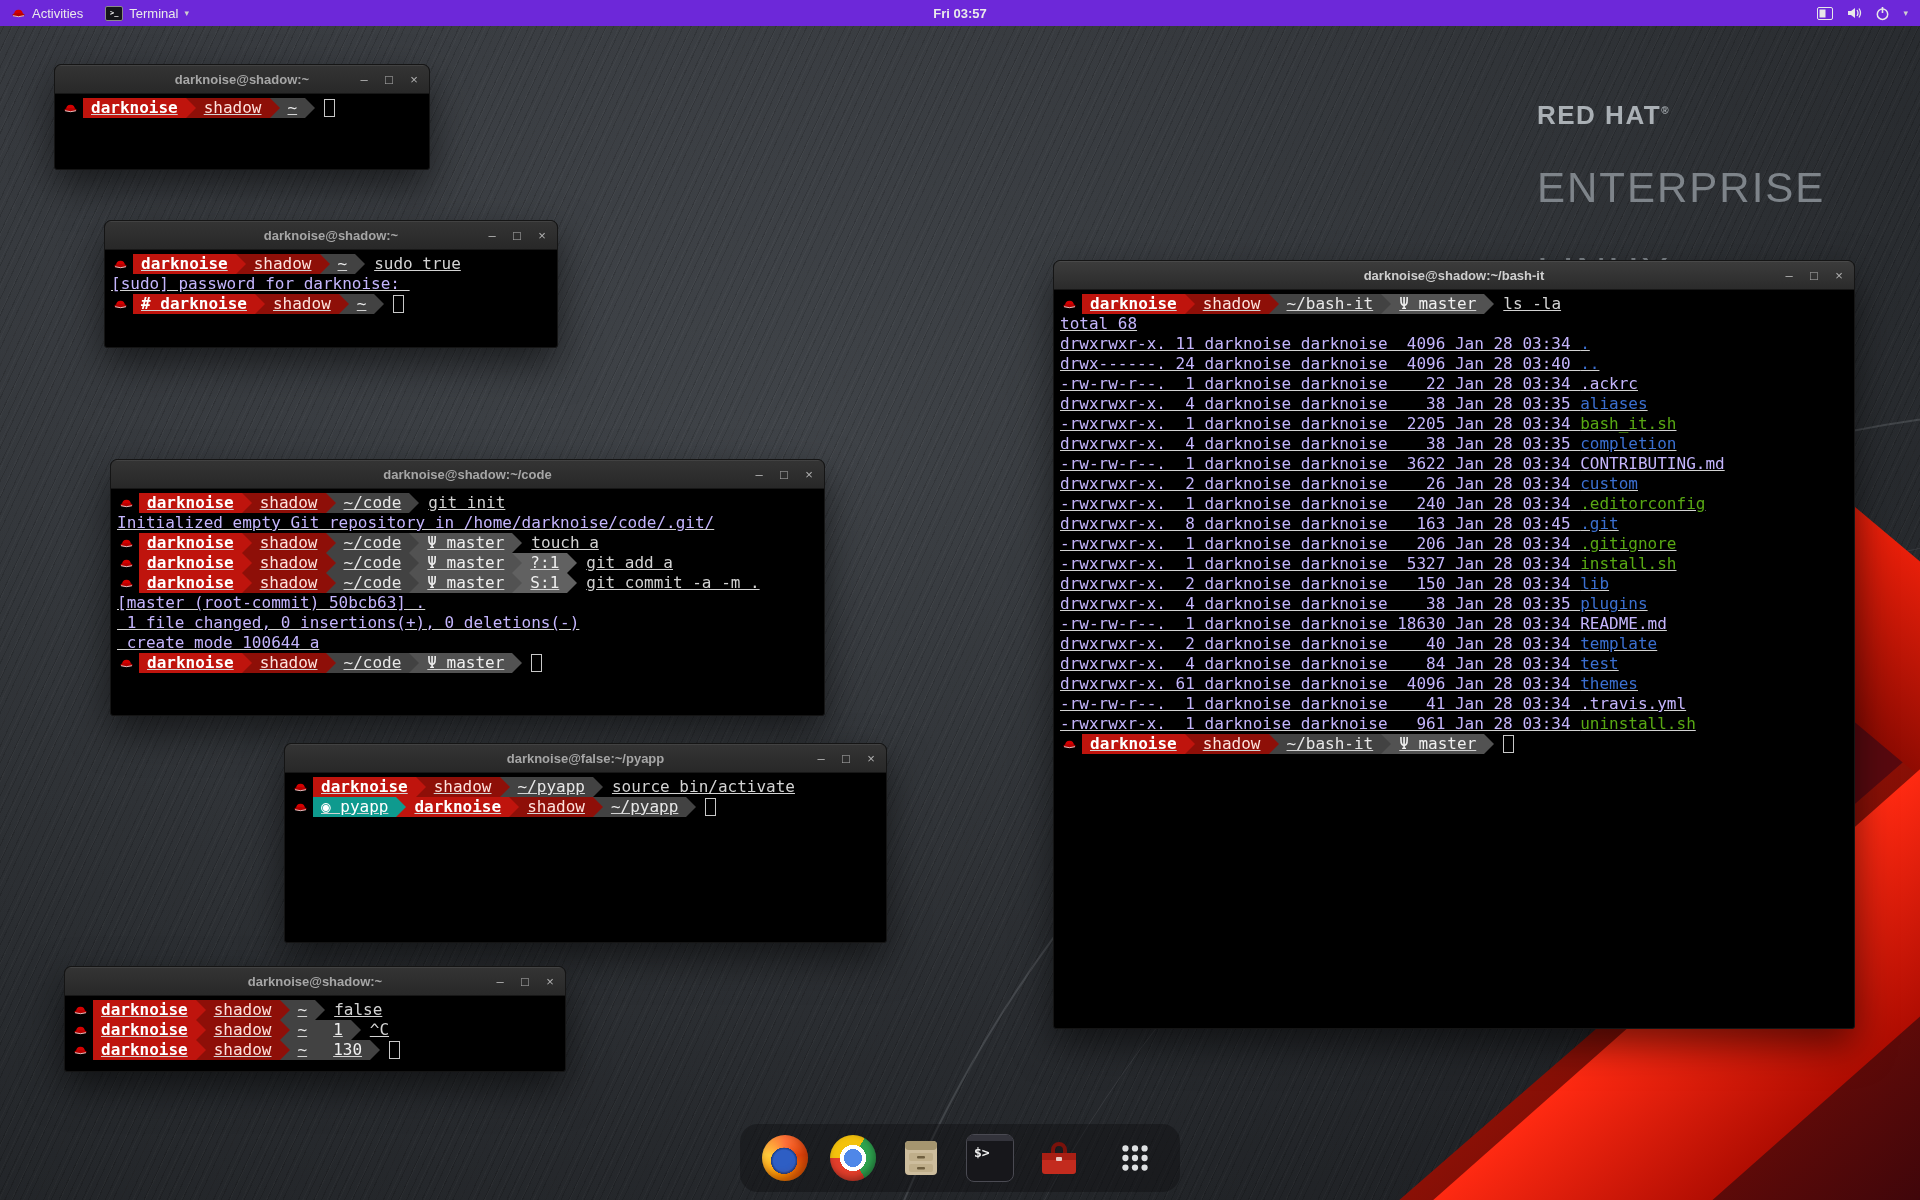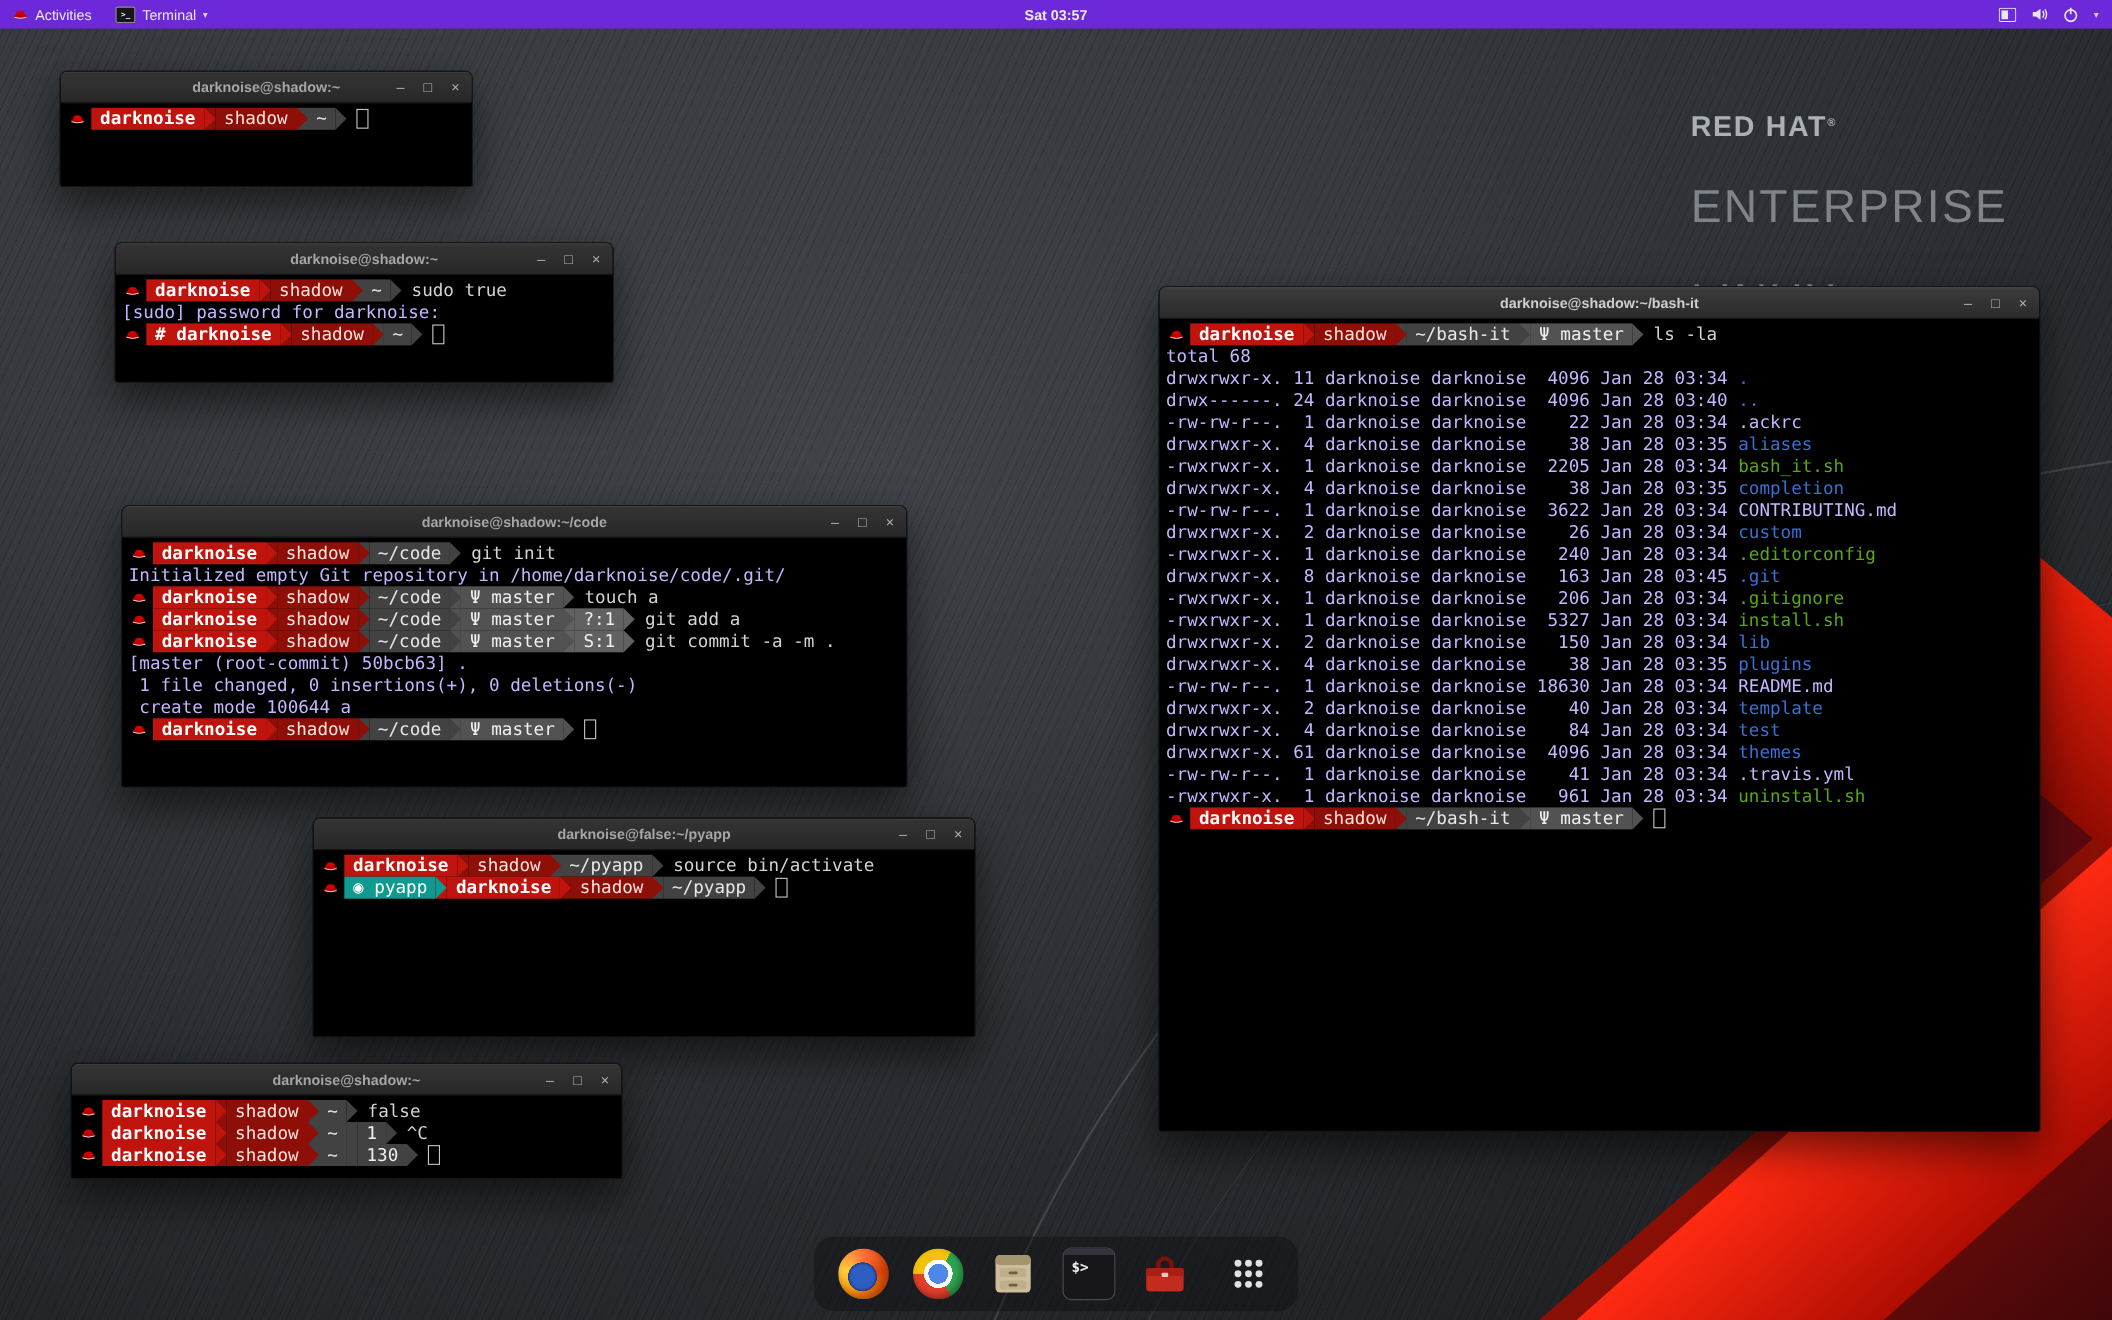--- a/index.html
+++ b/index.html
@@ -45,21 +45,21 @@
   .window{position:absolute;background:#000;border:1px solid #151515;border-radius:7px 7px 3px 3px;
     box-shadow:0 16px 38px rgba(0,0,0,0.55);z-index:10;overflow:hidden;}
   .titlebar{height:28px;background:linear-gradient(#343434,#282828);border-bottom:1px solid #171717;
     box-shadow:inset 0 1px 0 rgba(255,255,255,0.07);position:relative;
     display:flex;align-items:center;justify-content:center;
     color:#a6a6a6;font-size:13px;font-weight:bold;cursor:default;}
   .window.focused{z-index:20;}
   .window.focused .titlebar{background:linear-gradient(#3c3c3c,#2b2b2b);color:#cfcfcf;}
   .controls{position:absolute;right:7px;top:0;bottom:0;display:flex;align-items:center;gap:9px;}
   .wbtn{width:16px;text-align:center;color:#b2b2b2;font-size:13px;font-weight:normal;cursor:default;}
-  .term{font:16px/20px "DejaVu Sans Mono",monospace;color:#d3d3d3;padding:4px 6px;white-space:pre;}
+  .term{font:16px/20px "DejaVu Sans Mono",monospace;color:#d3d3d3;padding:4px 6px;white-space:pre;text-decoration:underline;}
   .tline{height:20px;display:flex;align-items:center;white-space:pre;}
   .hat{display:inline-flex;align-items:center;margin:0 5px 0 2px;}
   .seg{display:inline-block;height:20px;line-height:20px;padding:0 8px;
     font-family:"DejaVu Sans Mono","DejaVu Sans",monospace;}
   .plarrow{width:0;height:0;border-top:10px solid transparent;border-bottom:10px solid transparent;
     border-left:10px solid transparent;}
   .cmd{padding-left:9px;white-space:pre;color:#d3d3d3;}
   .out{white-space:pre;color:#c4b5fd;}
   .cursor{display:inline-block;width:9px;height:16px;border:1px solid #c8c8c8;margin-left:9px;}
   #win1{left:54px;top:64px;width:374px;height:104px;}
@@ -119,21 +119,21 @@
           </svg>
       </span>
       <span>Activities</span>
     </div>
     <div class="tb-item">
       <span class="termmini">&gt;_</span>
       <span>Terminal</span>
       <span class="caret">▾</span>
     </div>
   </div>
-  <div class="tb-clock">Sat 03:57</div>
+  <div class="tb-clock">Fri 03:57</div>
   <div class="tb-right">
     <span class="tb-icon">
       <svg width="16" height="13">
           <rect x="0.5" y="0.5" width="15" height="12" rx="1.5" fill="none" stroke="#e8e8e8"></rect>
           <rect x="2.5" y="2.5" width="6" height="8" fill="#e8e8e8"></rect>
         </svg>
     </span>
     <span class="tb-icon">
       <svg width="16" height="16">
           <path d="M2 6h3l4-3v10l-4-3H2z" fill="#e8e8e8"></path>

